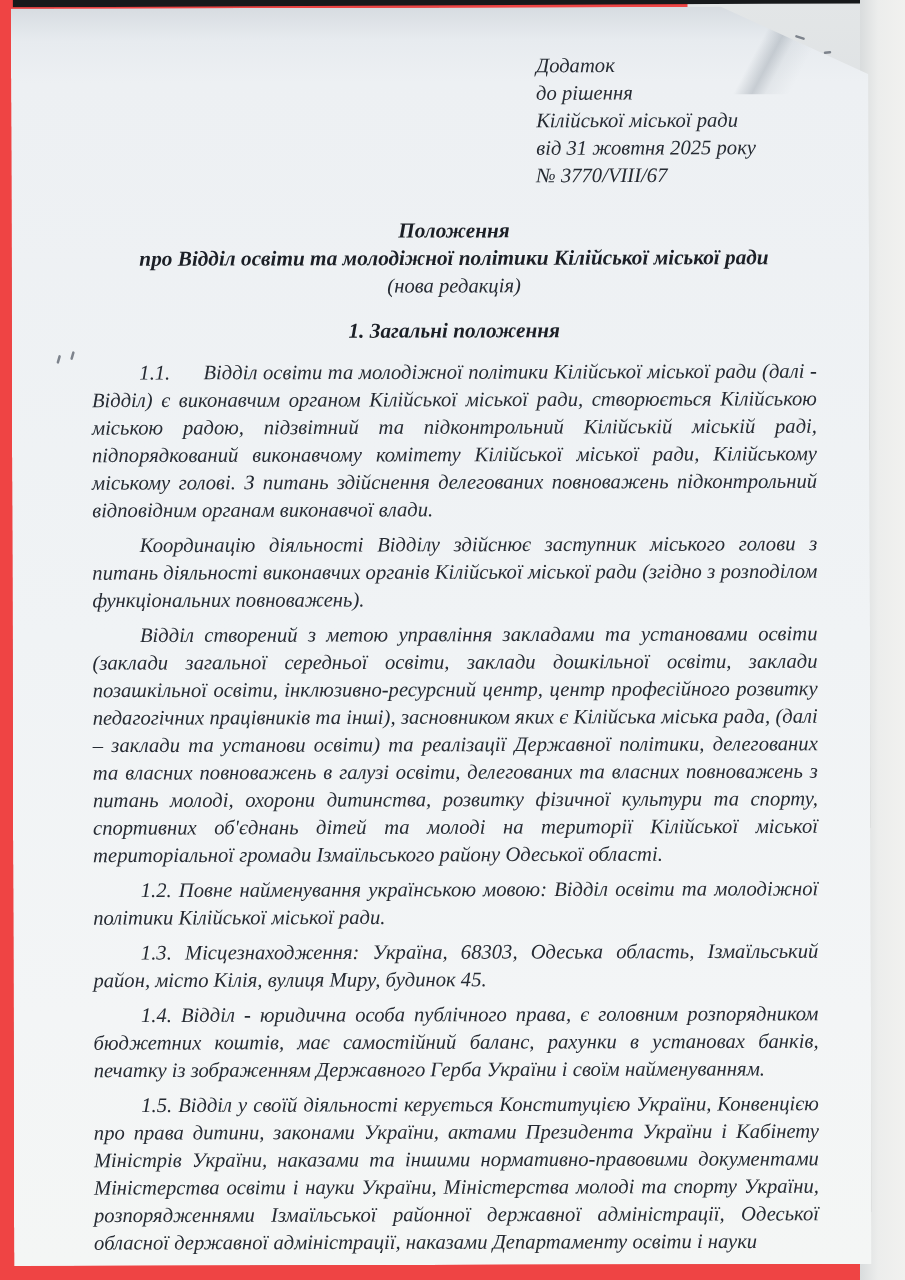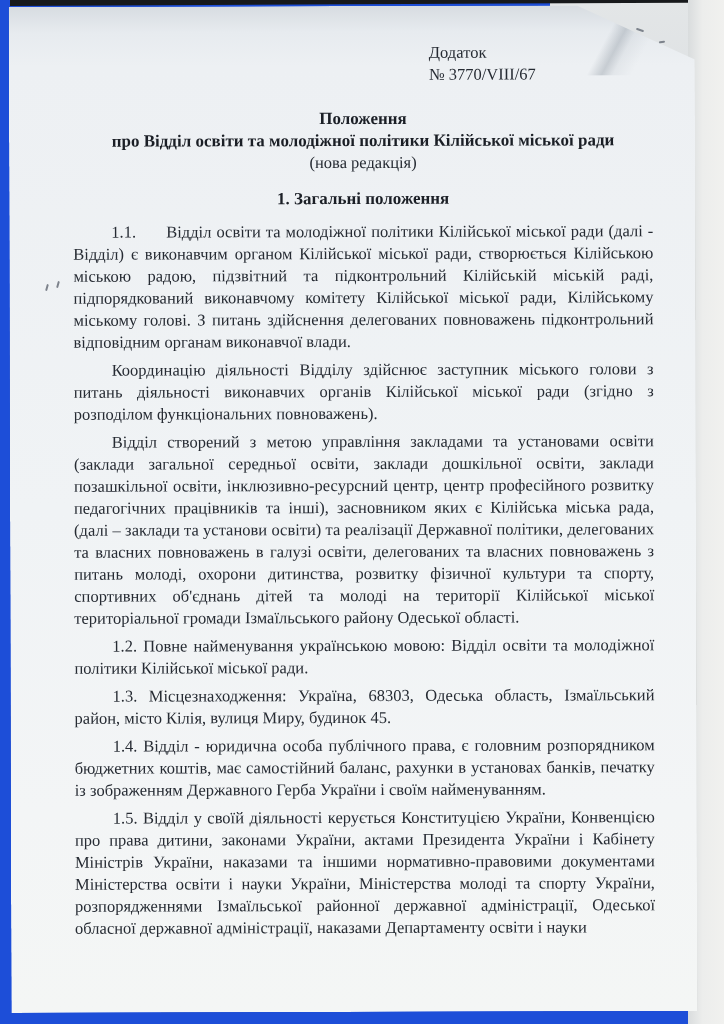--- a/index.html
+++ b/index.html
@@ -4,21 +4,21 @@
 <style>
   html,body{margin:0;padding:0;}
   body{
     width:724px;height:1024px;
     background:#101213;
     font-family:"Liberation Serif","DejaVu Serif",serif;
     overflow:hidden;
   }
   .scan{
     position:relative;width:724px;height:1024px;
-    background:#1d4ed8;overflow:hidden;
+    background:#ef4444;overflow:hidden;font-style:italic;
   }
   
   .backdrop-right{
     position:absolute;top:0;right:0;width:36px;height:100%;
     background:linear-gradient(90deg,#d9dcdd 0,#ecedec 40%,#f1f1ef 100%);
   }
   .backdrop-corner{
     position:absolute;top:0;right:24px;width:150px;height:78px;
     background:linear-gradient(180deg,#e3e6e7 0,#dfe2e4 100%);
   }
@@ -76,20 +76,23 @@
   <div class="backdrop-right"></div>
   <div class="edge-top"></div>
 
   <div class="page">
     <div class="corner-shade"></div>
 
     <div class="content">
 
       <div class="annex">
         <div>Додаток</div>
+        <div>до рішення</div>
+        <div>Кілійської міської ради</div>
+        <div>від 31 жовтня 2025 року</div>
         <div>№ 3770/VIII/67</div>
       </div>
 
       <div class="doc-title">
         <div class="t1">Положення</div>
         <div class="t2">про Відділ освіти та молодіжної політики Кілійської міської ради</div>
         <div class="t3">(нова редакція)</div>
       </div>
 
       <div class="section-heading">1. Загальні положення</div>

